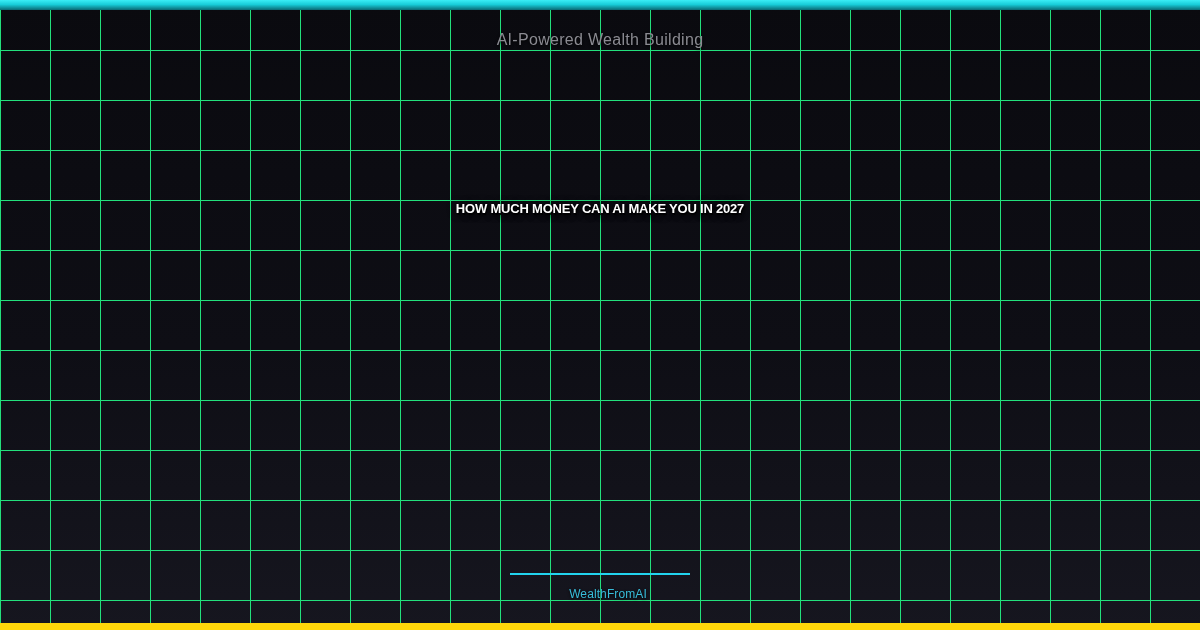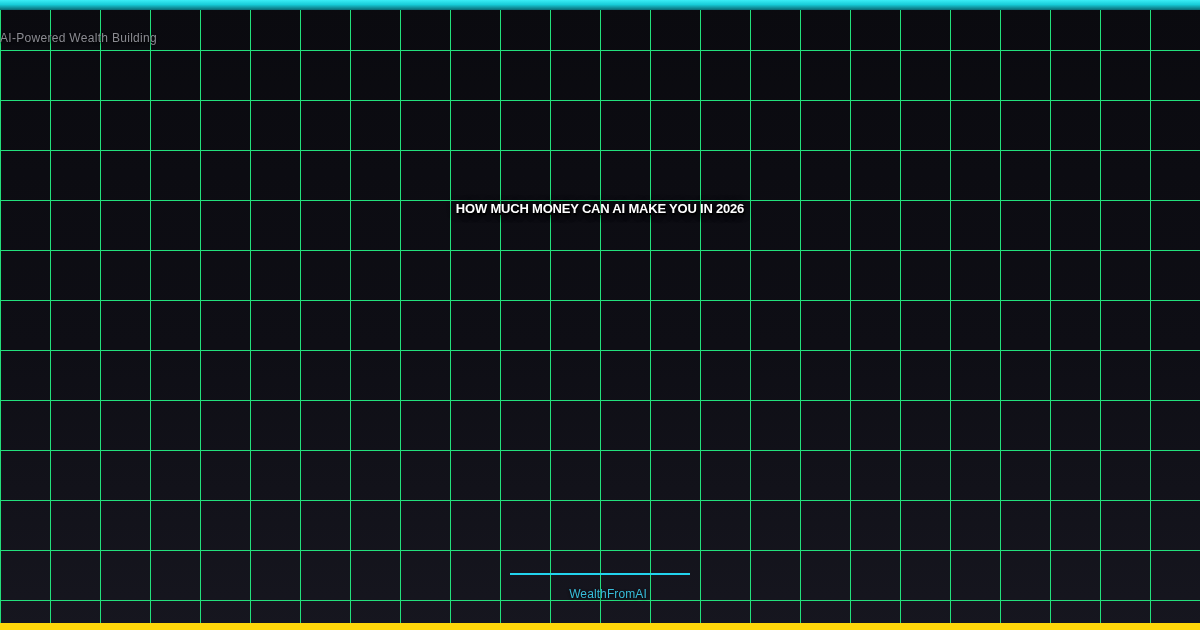--- a/index.html
+++ b/index.html
@@ -36,22 +36,22 @@
   .bottom-bar {
     position: absolute;
     bottom: 0; left: 0; right: 0;
     height: 7px;
     background: var(--accent-yellow);
   }
 
   .eyebrow {
     position: absolute;
     top: 31px; left: 0; right: 0;
-    text-align: left;
-    font-size: 12px;
+    text-align: center;
+    font-size: 16px;
     letter-spacing: 0.3px;
     color: var(--eyebrow-gray);
     text-shadow: 0 1px 3px rgba(0,0,0,0.9);
   }
 
   .title {
     position: absolute;
     top: 201px; left: 0; right: 0;
     text-align: center;
     font-size: 13px;
@@ -88,20 +88,20 @@
 </head>
 <body>
 
 <div class="canvas">
   <div class="grid-overlay"></div>
 
   <div class="top-bar"></div>
 
   <div class="eyebrow">AI-Powered Wealth Building</div>
 
-  <div class="title">HOW MUCH MONEY CAN AI MAKE YOU IN 2026</div>
+  <div class="title">HOW MUCH MONEY CAN AI MAKE YOU IN 2027</div>
 
   <div class="divider"></div>
 
   <div class="brand">WealthFromAI</div>
 
   <div class="bottom-bar"></div>
 </div>
 
 </body></html>

